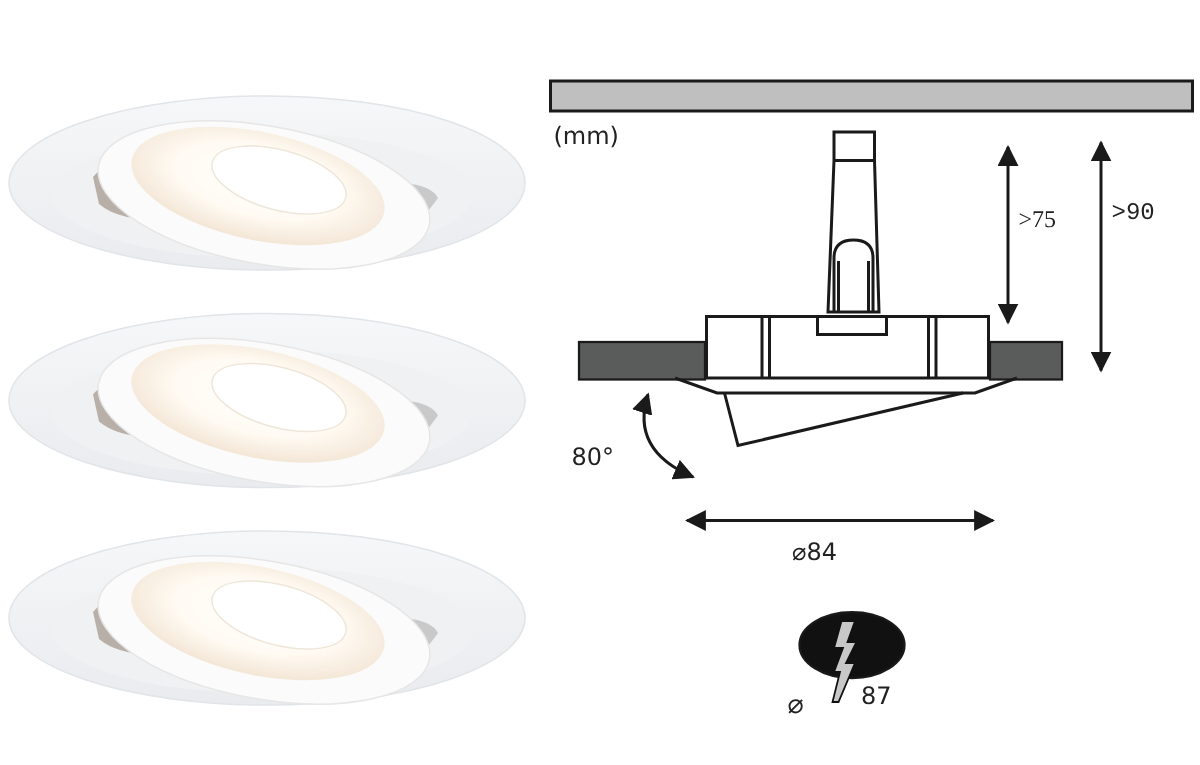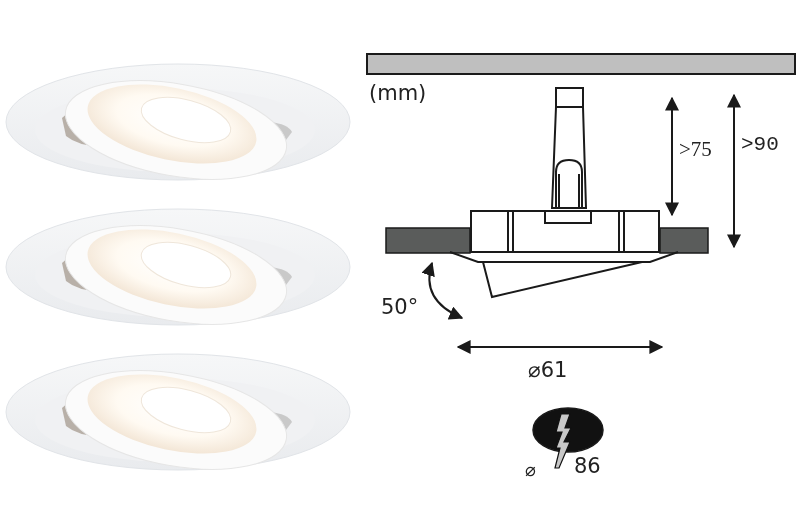--- a/index.html
+++ b/index.html
@@ -1,20 +1,20 @@
 <!DOCTYPE html>
 <html><head>
   <meta charset="utf-8">
   <style>
     html, body { margin: 0; padding: 0; background: #ffffff; }
     body { width: 800px; height: 510px; position: relative; overflow: hidden; font-family: "DejaVu Sans", sans-serif; }
     .lamps { position: absolute; left: 0; top: 0; width: 360px; height: 510px; }
     .lamp { position: absolute; left: 0; width: 360px; height: 160px; }
     .diagram { position: absolute; left: 0; top: 0; width: 800px; height: 510px; }
-    .lbl { position: absolute; color: #222; font-family: "DejaVu Sans", sans-serif; font-size: 21px; line-height: 1; white-space: nowrap; }
+    .lbl { position: absolute; color: #222; font-family: "DejaVu Sans", sans-serif; font-size: 16px; line-height: 1; white-space: nowrap; }
   </style>
 </head>
 <body>
 
 <div class="lamps">
   <svg class="lamp" style="top:50px" viewBox="0 0 360 160" width="360" height="160">
     <defs>
       <radialGradient id="glow" cx="50%" cy="45%" r="55%">
         <stop offset="0%" stop-color="#ffffff"></stop>
         <stop offset="60%" stop-color="#fffaf2"></stop>
@@ -95,16 +95,16 @@
 
   <g>
     <ellipse cx="568" cy="430" rx="35" ry="22" fill="#111111" stroke="#1a1a1a" stroke-width="1.5"></ellipse>
     <path d="M561 414 L570 414 L565 428 L571 428 L564 442 L570 442 L559 468 L555 468 L560 448 L556 448 L562 432 L556 432 Z" fill="#c8c8c8" stroke="#111" stroke-width="1.2"></path>
   </g>
 </svg>
 
 <div class="lbl" style="left:369px;top:83px;">(mm)</div>
 <div class="lbl" style="left:679px;top:139px;font-family:Liberation Serif, serif;">&gt;75</div>
 <div class="lbl" style="left:741px;top:134px;font-family:Liberation Mono, monospace;">&gt;90</div>
-<div class="lbl" style="left:381px;top:297px;">50°</div>
-<div class="lbl" style="left:528px;top:360px;">⌀61</div>
+<div class="lbl" style="left:381px;top:297px;">80°</div>
+<div class="lbl" style="left:528px;top:360px;">⌀84</div>
 <div class="lbl" style="left:525px;top:461px;font-size:18px;">⌀</div>
-<div class="lbl" style="left:574px;top:456px;">86</div>
+<div class="lbl" style="left:574px;top:456px;">87</div>
 
 </body></html>

